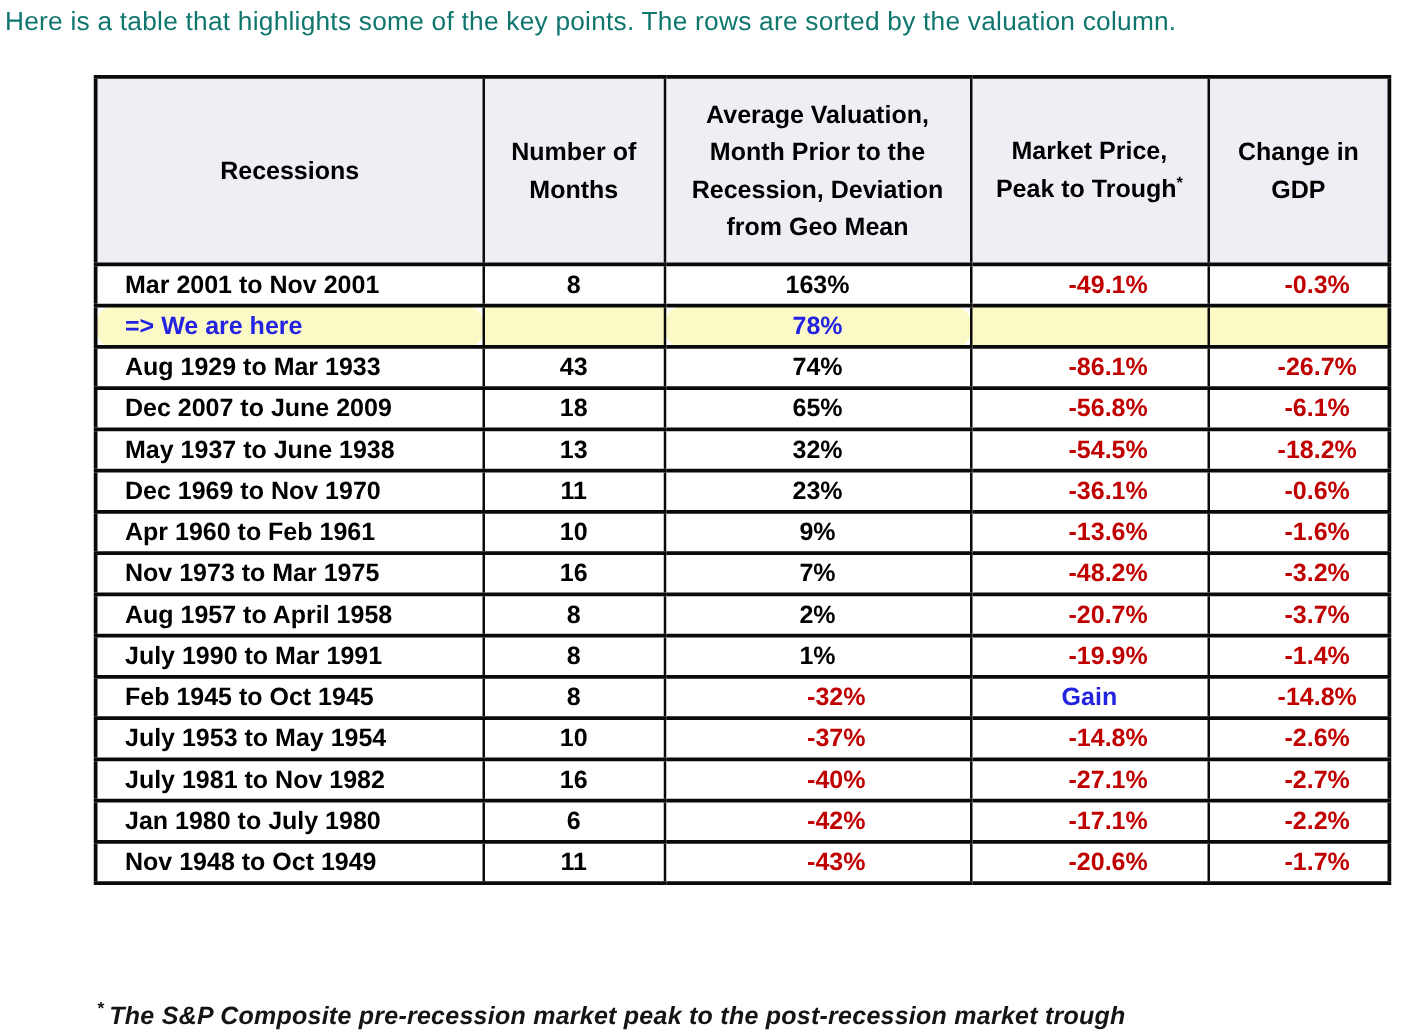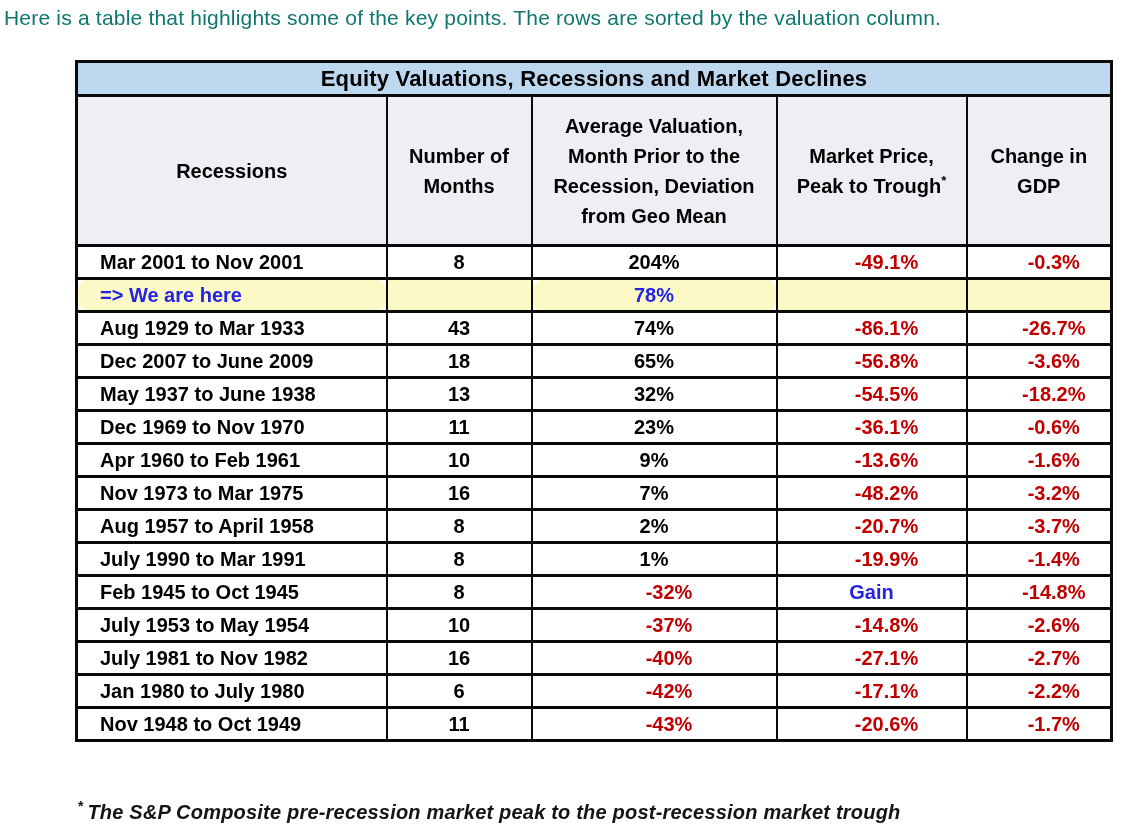--- a/index.html
+++ b/index.html
@@ -86,36 +86,33 @@
 
 <table class="main">
   <colgroup>
       <col class="c1">
       <col class="c2">
       <col class="c3">
       <col class="c4">
       <col class="c5">
     </colgroup>
   <thead>
-    <tr>
-      <th class="title-cell" colspan="5">Equity Valuations, Recessions and Market Declines</th>
-    </tr>
     <tr class="header-row">
       <th><span>Recessions</span></th>
       <th><span>Number of Months</span></th>
       <th><span>Average Valuation, Month Prior to the Recession, Deviation from Geo Mean</span></th>
       <th><span>Market Price, Peak to Trough</span><sup class="hdr-ast">*</sup></th>
       <th><span>Change in GDP</span></th>
     </tr>
   </thead>
   <tbody>
     <tr>
       <td class="rec">Mar 2001 to Nov 2001</td>
       <td>8</td>
-      <td>204%</td>
+      <td>163%</td>
       <td class="red">-49.1%</td>
       <td class="red">-0.3%</td>
     </tr>
     <tr class="highlight">
       <td class="rec blue">=&gt; We are here</td>
       <td></td>
       <td class="blue">78%</td>
       <td></td>
       <td></td>
     </tr>
@@ -124,21 +121,21 @@
       <td>43</td>
       <td>74%</td>
       <td class="red">-86.1%</td>
       <td class="red">-26.7%</td>
     </tr>
     <tr>
       <td class="rec">Dec 2007 to June 2009</td>
       <td>18</td>
       <td>65%</td>
       <td class="red">-56.8%</td>
-      <td class="red">-3.6%</td>
+      <td class="red">-6.1%</td>
     </tr>
     <tr>
       <td class="rec">May 1937 to June 1938</td>
       <td>13</td>
       <td>32%</td>
       <td class="red">-54.5%</td>
       <td class="red">-18.2%</td>
     </tr>
     <tr>
       <td class="rec">Dec 1969 to Nov 1970</td>

